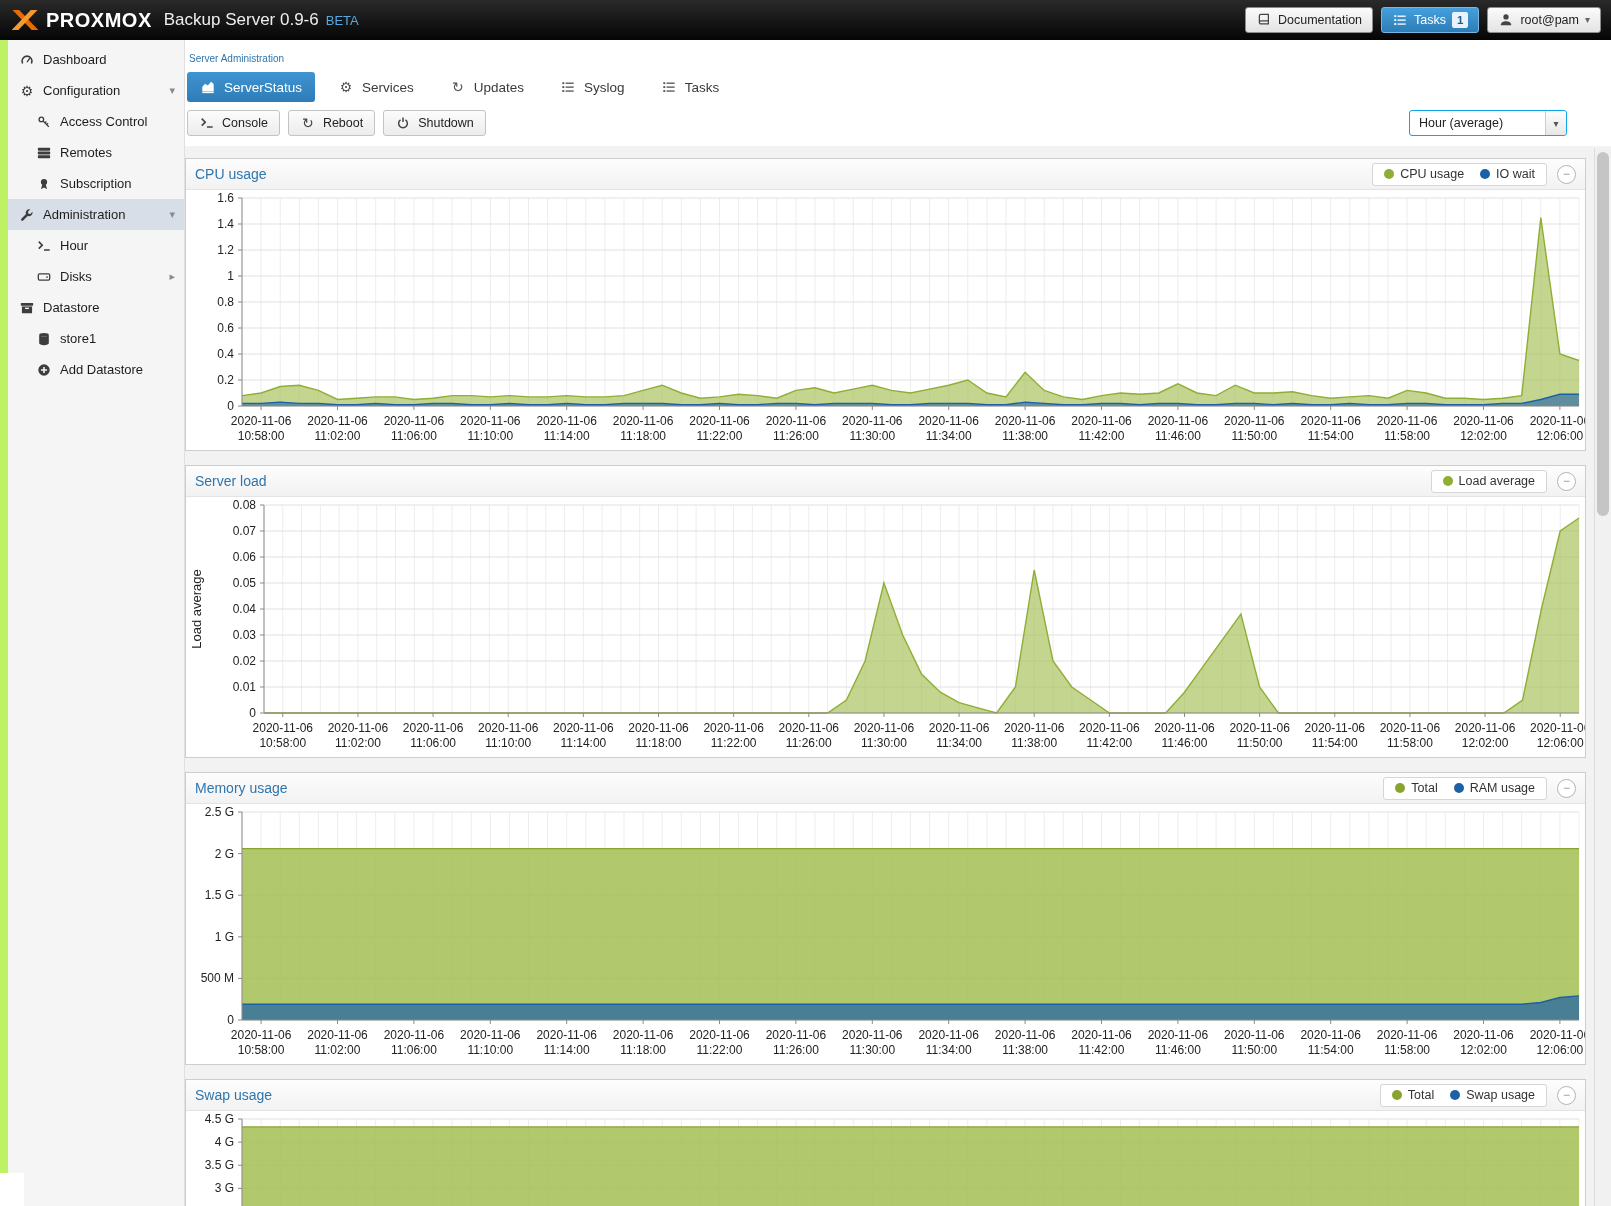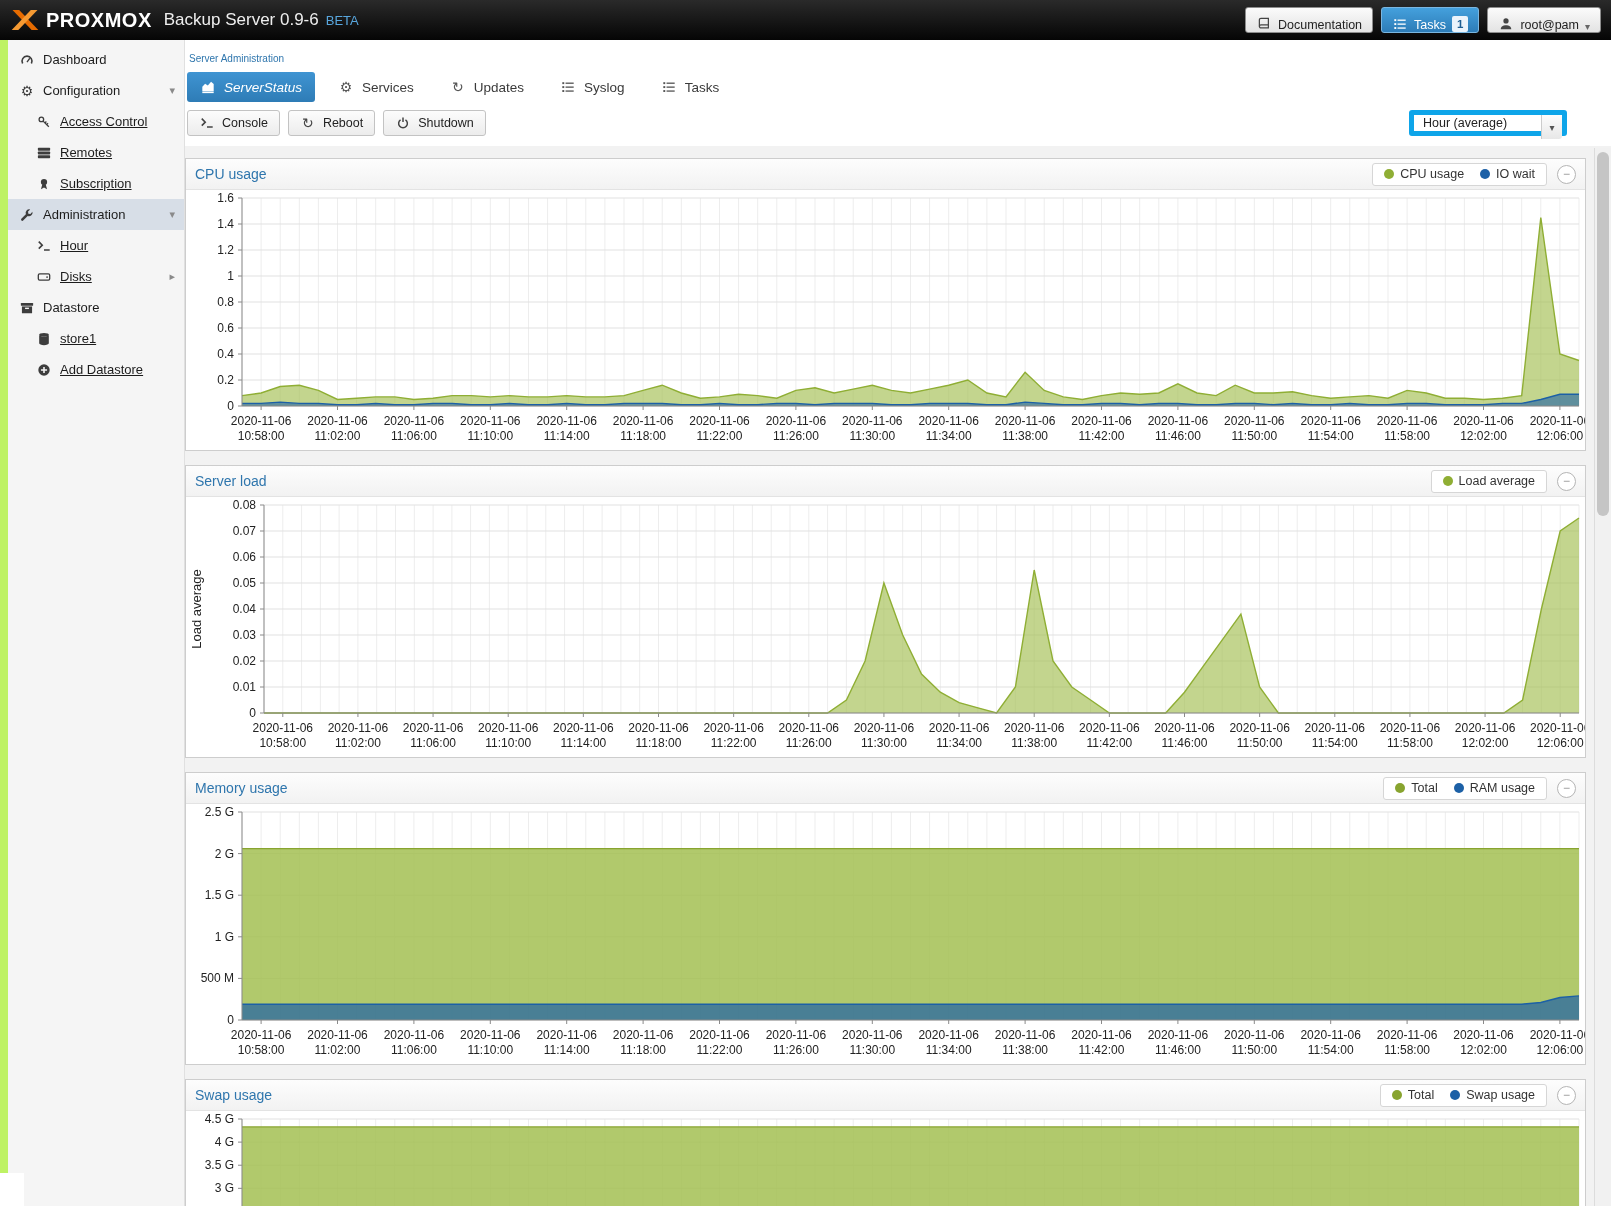--- a/index.html
+++ b/index.html
@@ -7,52 +7,52 @@
   .app{position:relative;width:1611px;height:1206px;overflow:hidden;background:#bef264;}
 
   
   .header{position:absolute;top:0;left:0;right:0;height:40px;background:linear-gradient(#2a2a2a,#050505);
     display:flex;align-items:center;padding:0 10px;box-sizing:border-box;z-index:30;}
   .logo{display:inline-flex;margin-right:6px;}
   .brand-word{color:#fff;font-weight:bold;font-size:20px;letter-spacing:.5px;}
   .product{color:#eee;font-size:17px;margin-left:12px;}
   .beta{color:#58a6dd;font-size:13px;margin-left:7px;cursor:pointer;}
   .hspacer{flex:1;}
-  .hbtn{height:26px;display:inline-flex;align-items:flex-end;gap:6px;padding:0 10px;border-radius:3px;
+  .hbtn{height:26px;display:inline-flex;align-items:center;gap:6px;padding:0 10px;border-radius:3px;
     border:1px solid #8c8c8c;background:linear-gradient(#fbfbfb,#e3e3e3);color:#222;font-size:12.5px;margin-left:8px;cursor:pointer;}
   .hbtn .icon{color:#444;}
   .hbtn.blue{background:linear-gradient(#44a0dd,#2d7cb7);border-color:#7ab6e0;color:#fff;}
   .hbtn.blue .icon{color:#fff;}
   .badge{background:#eaf3fb;color:#1d5e92;border-radius:2px;padding:0 5px;height:16px;line-height:16px;font-size:11.5px;font-weight:bold;}
   .caret{font-size:10px;color:#666;line-height:1;}
 
   
   .sidebar{position:absolute;top:40px;left:8px;width:177px;bottom:0;background:#f5f5f5;border-right:1px solid #e0e0e0;
     box-sizing:border-box;padding-top:4px;z-index:20;}
   .side-item{height:31px;display:flex;align-items:center;gap:8px;padding:0 8px 0 11px;cursor:pointer;position:relative;color:#1c1c1c;}
   .side-item .icon{color:#3d3d3d;}
-  .side-item.lvl1{padding-left:28px;text-decoration:underline;}
+  .side-item.lvl1{padding-left:28px;}
   .side-item.selected{background:#d7dee7;}
   .tree-arrow{position:absolute;right:9px;color:#8a8a8a;font-size:11px;}
 
   
   .main{position:absolute;left:177px;top:40px;right:0;bottom:0;display:flex;flex-direction:column;background:#fff;overflow:hidden;}
   .page-title{padding:13px 12px 5px 12px;color:#2f76ad;font-size:10px;}
   .tabs{display:flex;gap:10px;align-items:center;padding:3px 10px 6px 10px;}
   .tab{height:30px;display:inline-flex;align-items:center;gap:8px;padding:0 13px;border-radius:3px;color:#3a3a3a;
     font-size:13.5px;cursor:pointer;}
   .tab .icon{color:#555;}
-  .tab.active{background:linear-gradient(#3f94d2,#2e7cb6);color:#fff;font-style:italic;}
+  .tab.active{background:linear-gradient(#3f94d2,#2e7cb6);color:#fff;}
   .tab.active .icon{color:#fff;}
   .toolbar{display:flex;gap:8px;align-items:center;padding:2px 44px 10px 10px;}
   .tbtn{height:26px;display:inline-flex;align-items:center;gap:7px;padding:0 11px;border:1px solid #c3c3c3;border-radius:3px;
     background:linear-gradient(#fcfcfc,#ececec);font-size:12.5px;color:#222;cursor:pointer;}
   .tbtn .icon{color:#444;}
   .tspacer{flex:1;}
-  .select{width:158px;height:26px;border:5px solid #0ea5e9;border-radius:3px;background:#fff;display:flex;align-items:center;
+  .select{width:158px;height:26px;border:1px solid #0ea5e9;border-radius:3px;background:#fff;display:flex;align-items:center;
     padding:0 26px 0 9px;font-size:12.5px;color:#222;position:relative;box-sizing:border-box;cursor:pointer;}
   .select .sel-caret{position:absolute;right:0;top:0;width:20px;height:24px;border-left:1px solid #ccc;border-radius:0 3px 3px 0;
     background:linear-gradient(#fdfdfd,#e7e7e7);display:flex;align-items:center;justify-content:center;font-size:10px;color:#555;}
 
   
   .charts{flex:1;background:#f2f2f2;padding:12px 25px 0 8px;overflow:hidden;position:relative;}
   .panel{background:#fff;border:1px solid #cdcdcd;margin-bottom:14px;}
   .panel-hd{height:30px;display:flex;align-items:center;padding:0 9px;background:linear-gradient(#fdfdfd,#f2f2f2);
     border-bottom:1px solid #e3e3e3;}
   .panel-title{color:#2f76ad;font-size:14px;}

